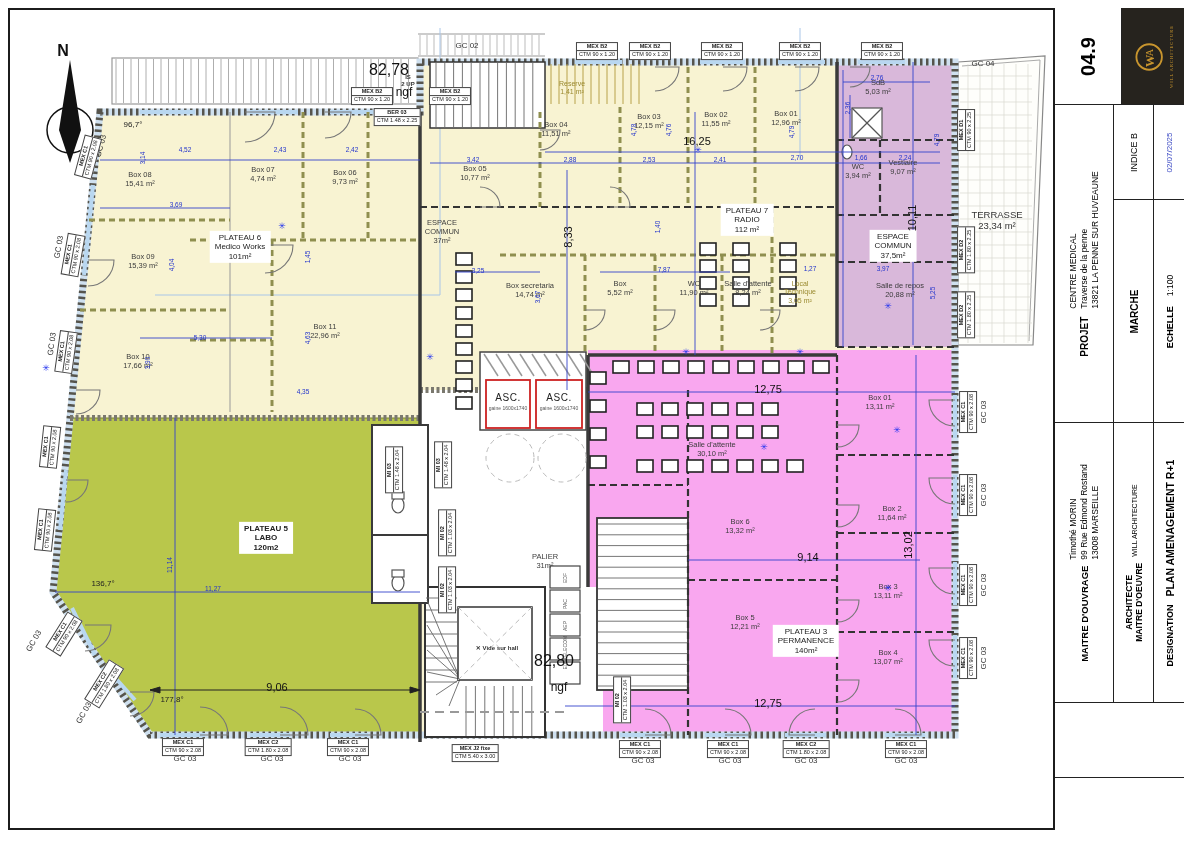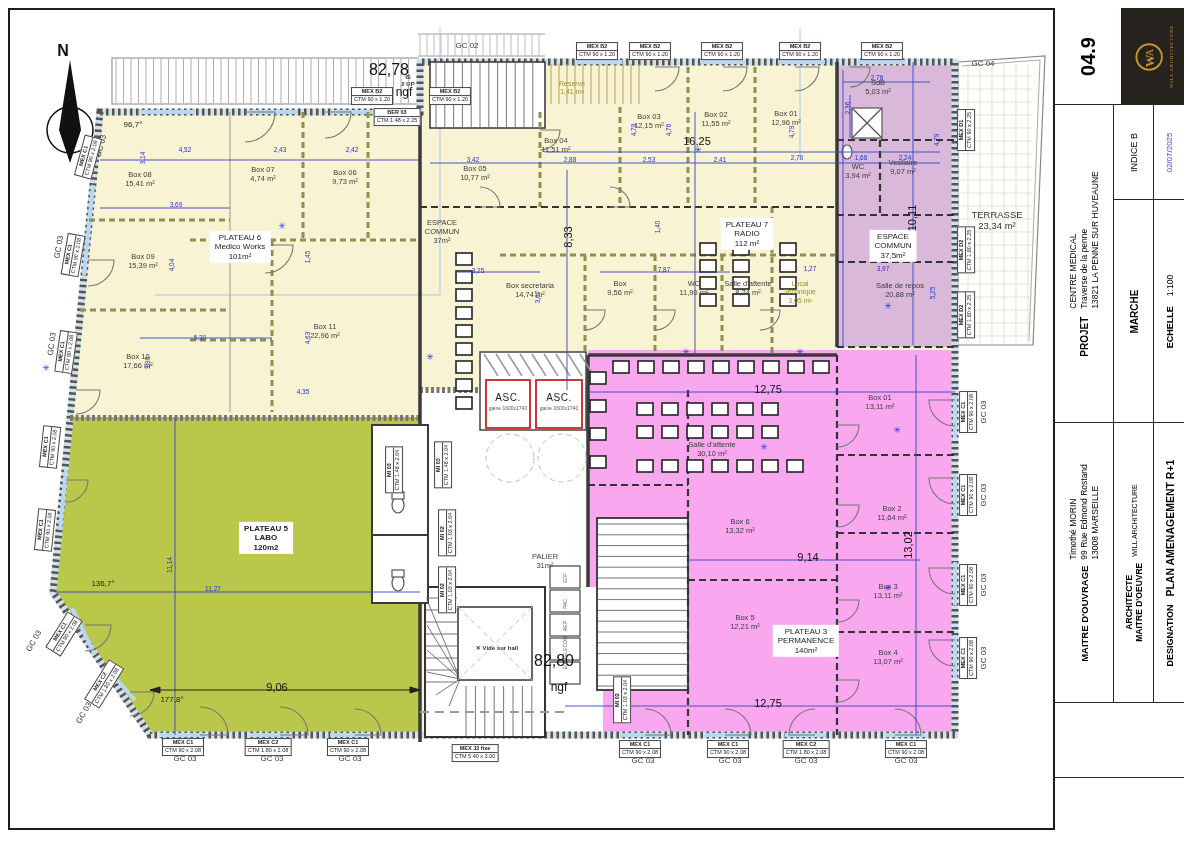--- a/index.html
+++ b/index.html
@@ -481,40 +481,40 @@
       <div class="lbl room" style="left: 345px; top: 178px; transform: translate(-50%, -50%) rotate(0deg);">Box 06
 9,73 m²</div>
       <div class="lbl room" style="left: 143px; top: 262px; transform: translate(-50%, -50%) rotate(0deg);">Box 09
 15,39 m²</div>
       <div class="lbl room" style="left: 138px; top: 362px; transform: translate(-50%, -50%) rotate(0deg);">Box 10
 17,66 m²</div>
       <div class="lbl room" style="left: 325px; top: 332px; transform: translate(-50%, -50%) rotate(0deg);">Box 11
 22,96 m²</div>
       <div class="lbl room" style="left: 475px; top: 174px; transform: translate(-50%, -50%) rotate(0deg);">Box 05
 10,77 m²</div>
-      <div class="lbl room" style="left: 556px; top: 130px; transform: translate(-50%, -50%) rotate(0deg); margin-top: 16px;">Box 04
+      <div class="lbl room" style="left: 556px; top: 130px; transform: translate(-50%, -50%) rotate(0deg);">Box 04
 11,51 m²</div>
       <div class="lbl room" style="left: 649px; top: 122px; transform: translate(-50%, -50%) rotate(0deg);">Box 03
 12,15 m²</div>
       <div class="lbl room" style="left: 716px; top: 120px; transform: translate(-50%, -50%) rotate(0deg);">Box 02
 11,55 m²</div>
       <div class="lbl room" style="left: 786px; top: 119px; transform: translate(-50%, -50%) rotate(0deg);">Box 01
 12,96 m²</div>
       <div class="lbl roomo" style="left: 572px; top: 88px; transform: translate(-50%, -50%) rotate(0deg);">Reserve
 1,41 m²</div>
       <div class="lbl room" style="left: 878px; top: 88px; transform: translate(-50%, -50%) rotate(0deg);">SdB
 5,03 m²</div>
       <div class="lbl room" style="left: 858px; top: 172px; transform: translate(-50%, -50%) rotate(0deg);">WC
 3,94 m²</div>
       <div class="lbl room" style="left: 903px; top: 168px; transform: translate(-50%, -50%) rotate(0deg);">Vestiaire
 9,07 m²</div>
       <div class="lbl room" style="left: 530px; top: 291px; transform: translate(-50%, -50%) rotate(0deg);">Box secretaria
 14,74 m²</div>
       <div class="lbl room" style="left: 620px; top: 289px; transform: translate(-50%, -50%) rotate(0deg);">Box
-9,56 m²</div>
+5,52 m²</div>
       <div class="lbl room" style="left: 694px; top: 289px; transform: translate(-50%, -50%) rotate(0deg);">WC
 11,90 m²</div>
       <div class="lbl room" style="left: 748px; top: 289px; transform: translate(-50%, -50%) rotate(0deg);">Salle d'attente
 8,24 m²</div>
       <div class="lbl roomo" style="left: 800px; top: 292px; transform: translate(-50%, -50%) rotate(0deg);">Local
 Technique
 3,05 m²</div>
       <div class="lbl room" style="left: 900px; top: 291px; transform: translate(-50%, -50%) rotate(0deg);">Salle de repos
 20,88 m²</div>
       <div class="lbl room" style="left: 442px; top: 232px; transform: translate(-50%, -50%) rotate(0deg);">ESPACE
@@ -541,21 +541,21 @@
 23,34 m²</div>
       <div class="lbl room" style="left: 545px; top: 562px; transform: translate(-50%, -50%) rotate(0deg);">PALIER
 31m²</div>
       <div class="lbl tiny" style="left: 497px; top: 649px; transform: translate(-50%, -50%) rotate(0deg);">✕ Vide sur hall</div>
       <div class="lbl roombox" style="left: 240px; top: 247px; transform: translate(-50%, -50%) rotate(0deg);">PLATEAU 6
 Medico Works
 101m²</div>
       <div class="lbl roombox" style="left: 266px; top: 538px; transform: translate(-50%, -50%) rotate(0deg); font-weight: bold;">PLATEAU 5
 LABO
 120m2</div>
-      <div class="lbl roombox" style="left: 747px; top: 234px; transform: translate(-50%, -50%) rotate(0deg);">PLATEAU 7
+      <div class="lbl roombox" style="left: 747px; top: 220px; transform: translate(-50%, -50%) rotate(0deg);">PLATEAU 7
 RADIO
 112 m²</div>
       <div class="lbl roombox" style="left: 806px; top: 641px; transform: translate(-50%, -50%) rotate(0deg);">PLATEAU 3
 PERMANENCE
 140m²</div>
       <div class="lbl big" style="left: 389px; top: 70px; transform: translate(-50%, -50%) rotate(0deg);">82,78</div>
       <div class="lbl big2" style="left: 404px; top: 92px; transform: translate(-50%, -50%) rotate(0deg);">ngf</div>
       <div class="lbl big" style="left: 554px; top: 661px; transform: translate(-50%, -50%) rotate(0deg);">82,80</div>
       <div class="lbl big2" style="left: 559px; top: 687px; transform: translate(-50%, -50%) rotate(0deg);">ngf</div>
       <div class="lbl med" style="left: 697px; top: 141px; transform: translate(-50%, -50%) rotate(0deg);">16,25</div>

